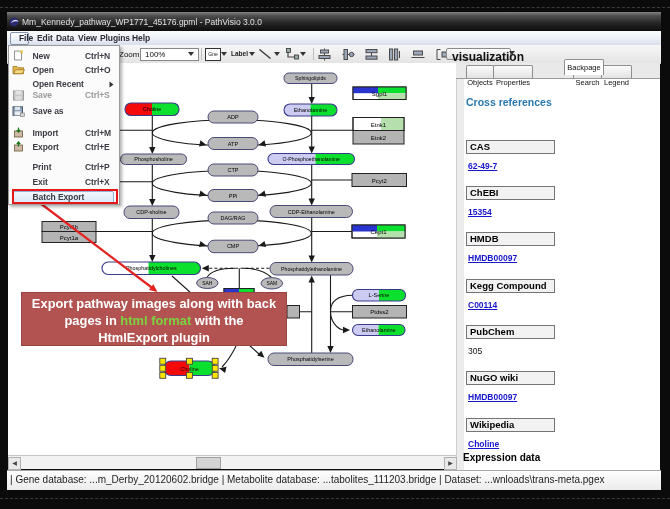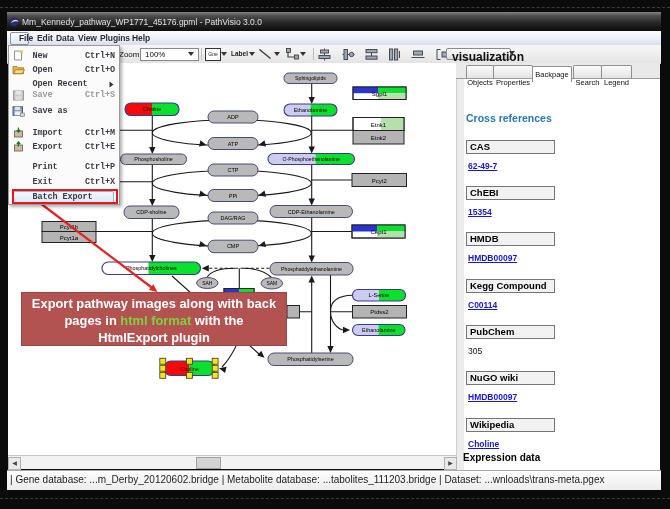--- a/index.html
+++ b/index.html
@@ -29,42 +29,42 @@
 #viscombo{left:446px;top:47.5px;width:63px;height:10.5px;border:1px solid #8a8a8a;border-radius:2px;
 background:linear-gradient(180deg,#fdfdfd,#dedede);font-size:12px;color:#111;font-weight:bold;}
 
 #canvas{left:8px;top:63px;width:448px;height:392px;background:#ffffff;}
 
 #split{left:456px;top:63px;width:8px;height:407px;background:#ececec;border-left:1px solid #cfcfcf;}
 #panel{left:464px;top:63px;width:196px;height:407px;background:#ffffff;}
 #tabrow{left:456px;top:63px;width:204px;height:15px;background:#e9e9e9;border-bottom:1px solid #9a9a9a;}
 .tab{position:absolute;top:65px;height:12px;border:1px solid #8f8f8f;border-bottom:none;
 background:linear-gradient(180deg,#fbfbfb,#e3e3e3);font-size:7.5px;color:#111;text-align:center;border-radius:2px 2px 0 0;}
-.tabactive{top:66px;height:15px;background:#ffffff;z-index:5;}
+.tabactive{top:59px;height:15px;background:#ffffff;z-index:5;margin-left:32px;}
 .tab div{margin-top:12px;}
 .tabactive div{margin-top:2.5px;}
 
-#crossref{left:466px;top:96px;font-size:10.5px;font-weight:bold;color:#2878b0;margin-top:16px;}
+#crossref{left:466px;top:96px;font-size:10.5px;font-weight:bold;color:#2878b0;}
 .refbox{position:absolute;left:466px;width:84px;height:12px;background:#f2f2f2;border:1px solid #757575;
 font-size:9.5px;font-weight:bold;color:#000;padding-left:3px;line-height:12px;}
 .reflink{position:absolute;left:468px;font-size:8.5px;font-weight:bold;color:#1717cc;text-decoration:underline;}
 .refplain{position:absolute;left:468px;font-size:8.5px;color:#111;}
 #expdata{left:463px;top:452px;font-size:10px;font-weight:bold;color:#000;}
 
 #hscroll{left:8px;top:455px;width:448px;height:13px;background:#f2f2f2;border-top:1px solid #c5c5c5;}
 .sbtn{position:absolute;width:11px;height:11px;top:456.5px;background:#e9e9e9;border:1px solid #b2b2b2;
 font-size:6px;color:#444;text-align:center;line-height:10px;}
 #hthumb{left:196px;top:457px;width:23px;height:10px;background:#d4d4d4;border:1px solid #a0a0a0;position:absolute;}
 
 #status{left:7px;top:470px;width:654px;height:19px;background:linear-gradient(180deg,#fdfdfd,#ececec);
 border-top:1px solid #ababab;}
 #statustxt{left:10px;top:473.5px;font-size:10px;color:#1c1c1c;}
 
 #filemenu{left:8px;top:45px;width:110px;height:158px;background:#fbfbfb;border:1px solid #9b9b9b;
-box-shadow:2px 2px 3px rgba(0,0,0,0.3);z-index:20;font-family:Liberation Mono, monospace;}
+box-shadow:2px 2px 3px rgba(0,0,0,0.3);z-index:20;}
 .mi{position:absolute;left:23.5px;font-size:8.5px;font-weight:bold;color:#3c3c44;letter-spacing:-0.1px;}
 .msc{position:absolute;left:76px;font-size:8.5px;font-weight:bold;color:#3c3c44;letter-spacing:-0.1px;}
 .mgray{color:#9a9a9a;}
 .mico{position:absolute;left:3px;width:13px;height:11px;}
 #bexphl{position:absolute;left:4px;top:144.5px;width:99px;height:11.5px;background:linear-gradient(180deg,#f2f7fd,#d9e7f7);border:1px solid #93b2d8;border-radius:2px;}
 #bexpred{position:absolute;left:2.5px;top:143px;width:102px;height:11px;border:2px solid #e81717;}
 
 #callout{left:21px;top:292px;width:264px;height:52px;background:#b25351;border:1px solid #9a4543;z-index:15;}
 #callout div{text-align:center;color:#ffffff;font-weight:bold;font-size:12.9px;line-height:17.2px;margin-top:1.5px;}
 #callout .grn{color:#7bd33f;}

